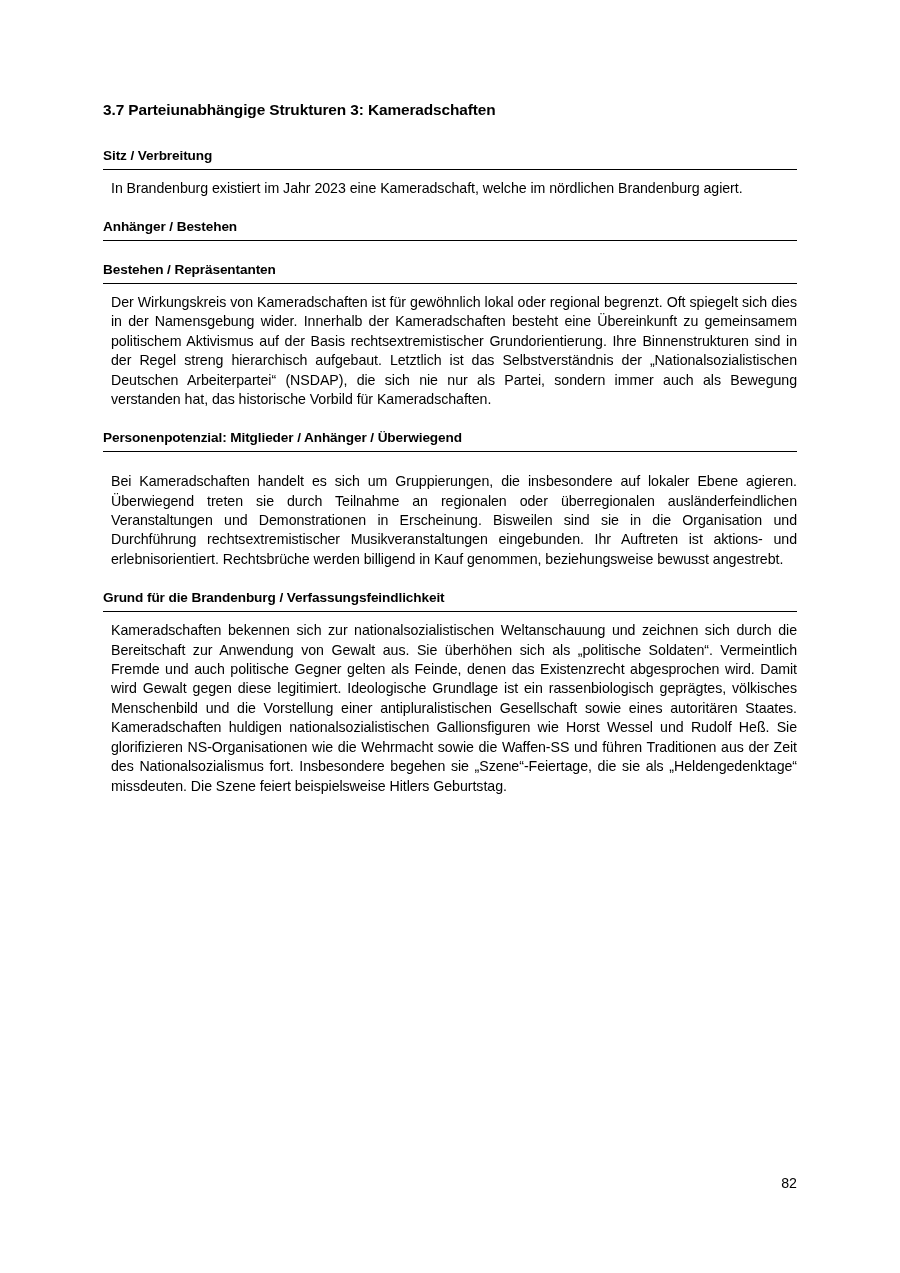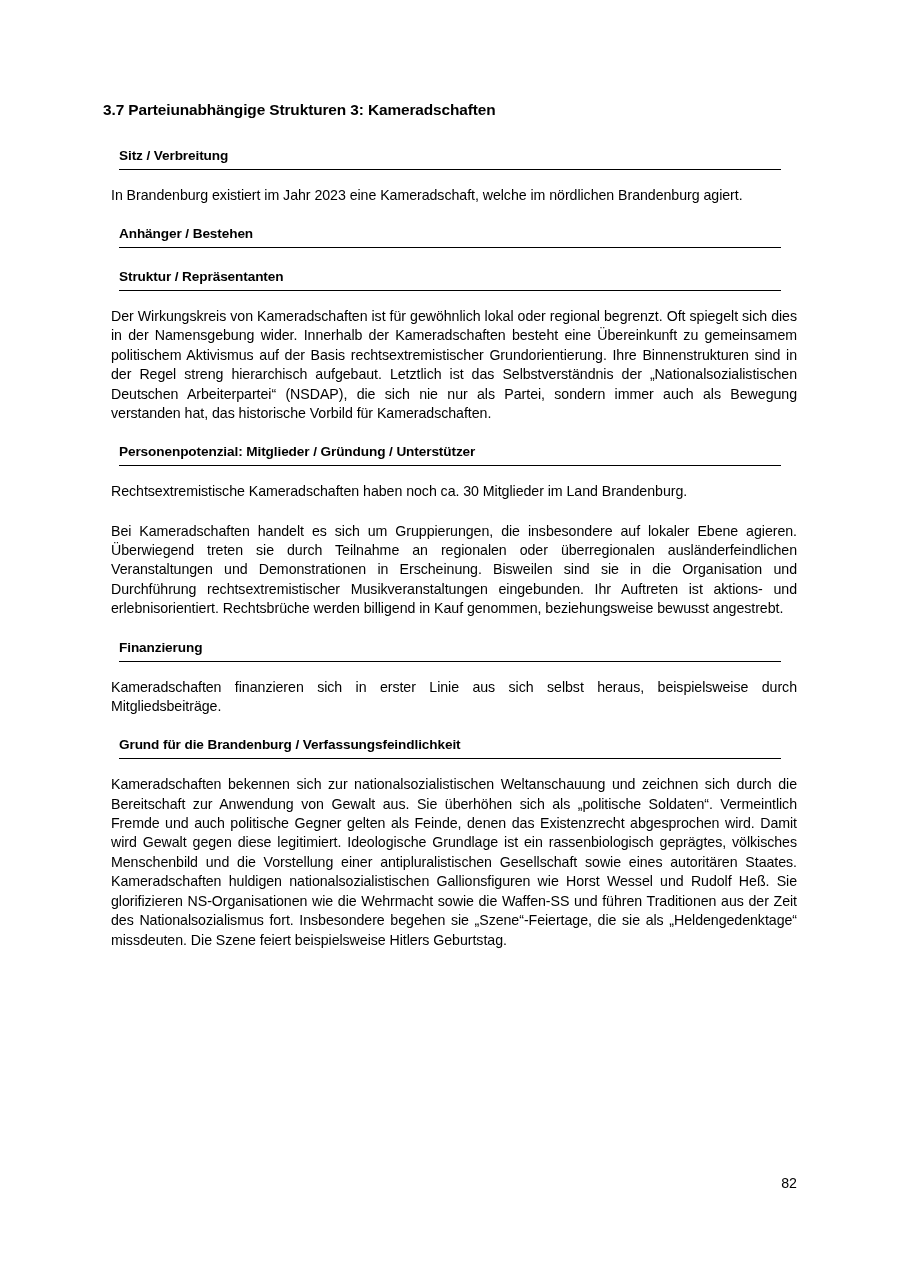--- a/index.html
+++ b/index.html
@@ -29,21 +29,21 @@
     margin: 0 0 28px 0;
     line-height: 1.25;
   }
   .section {
     margin-bottom: 20px;
   }
   .section-heading {
     font-size: 13.6px;
     font-weight: bold;
     letter-spacing: -0.1px;
-    margin: 16px;
+    margin: 0;
     padding-bottom: 4px;
     border-bottom: 1.3px solid #000000;
     line-height: 1.3;
   }
   .section-body {
     font-size: 14.2px;
     line-height: 1.37;
     text-align: justify;
     text-justify: inter-word;
     margin: 9px 0 0 8px;
@@ -71,37 +71,32 @@
   <div class="section">
     <h2 class="section-heading">Sitz / Verbreitung</h2>
     <p class="section-body">In Brandenburg existiert im Jahr 2023 eine Kameradschaft, welche im nördlichen Brandenburg agiert.</p>
   </div>
 
   <div class="section">
     <h2 class="section-heading">Anhänger / Bestehen</h2>
   </div>
 
   <div class="section">
-    <h2 class="section-heading">Struktur / Repräsentanten</h2>
+    <h2 class="section-heading">Bestehen / Repräsentanten</h2>
     <p class="section-body">Der Wirkungskreis von Kameradschaften ist für gewöhnlich lokal oder regional begrenzt. Oft spiegelt sich dies in der Namensgebung wider. Innerhalb der Kameradschaften besteht eine Übereinkunft zu gemeinsamem politischem Aktivismus auf der Basis rechtsextremistischer Grundorientierung. Ihre Binnenstrukturen sind in der Regel streng hierarchisch aufgebaut. Letztlich ist das Selbstverständnis der „Nationalsozialistischen Deutschen Arbeiterpartei“ (NSDAP), die sich nie nur als Partei, sondern immer auch als Bewegung verstanden hat, das historische Vorbild für Kameradschaften.</p>
   </div>
 
   <div class="section">
-    <h2 class="section-heading">Personenpotenzial: Mitglieder / Gründung / Unterstützer</h2>
-    <p class="section-body">Rechtsextremistische Kameradschaften haben noch ca. 30 Mitglieder im Land Brandenburg.</p>
+    <h2 class="section-heading">Personenpotenzial: Mitglieder / Anhänger / Überwiegend</h2>
   </div>
 
   <div class="section">
     <p class="section-body">Bei Kameradschaften handelt es sich um Gruppierungen, die insbesondere auf lokaler Ebene agieren. Überwiegend treten sie durch Teilnahme an regionalen oder überregionalen ausländerfeindlichen Veranstaltungen und Demonstrationen in Erscheinung. Bisweilen sind sie in die Organisation und Durchführung rechtsextremistischer Musikveranstaltungen eingebunden. Ihr Auftreten ist aktions- und erlebnisorientiert. Rechtsbrüche werden billigend in Kauf genommen, beziehungsweise bewusst angestrebt.</p>
   </div>
 
-  <div class="section">
-    <h2 class="section-heading">Finanzierung</h2>
-    <p class="section-body">Kameradschaften finanzieren sich in erster Linie aus sich selbst heraus, beispielsweise durch Mitgliedsbeiträge.</p>
-  </div>
 
   <div class="section">
     <h2 class="section-heading">Grund für die Brandenburg / Verfassungsfeindlichkeit</h2>
     <p class="section-body">Kameradschaften bekennen sich zur nationalsozialistischen Weltanschauung und zeichnen sich durch die Bereitschaft zur Anwendung von Gewalt aus. Sie überhöhen sich als „politische Soldaten“. Vermeintlich Fremde und auch politische Gegner gelten als Feinde, denen das Existenzrecht abgesprochen wird. Damit wird Gewalt gegen diese legitimiert. Ideologische Grundlage ist ein rassenbiologisch geprägtes, völkisches Menschenbild und die Vorstellung einer antipluralistischen Gesellschaft sowie eines autoritären Staates. Kameradschaften huldigen nationalsozialistischen Gallionsfiguren wie Horst Wessel und Rudolf Heß. Sie glorifizieren NS-Organisationen wie die Wehrmacht sowie die Waffen-SS und führen Traditionen aus der Zeit des Nationalsozialismus fort. Insbesondere begehen sie „Szene“-Feiertage, die sie als „Heldengedenktage“ missdeuten. Die Szene feiert beispielsweise Hitlers Geburtstag.</p>
   </div>
 
   <div class="page-number">82</div>
 
 </div>
 

